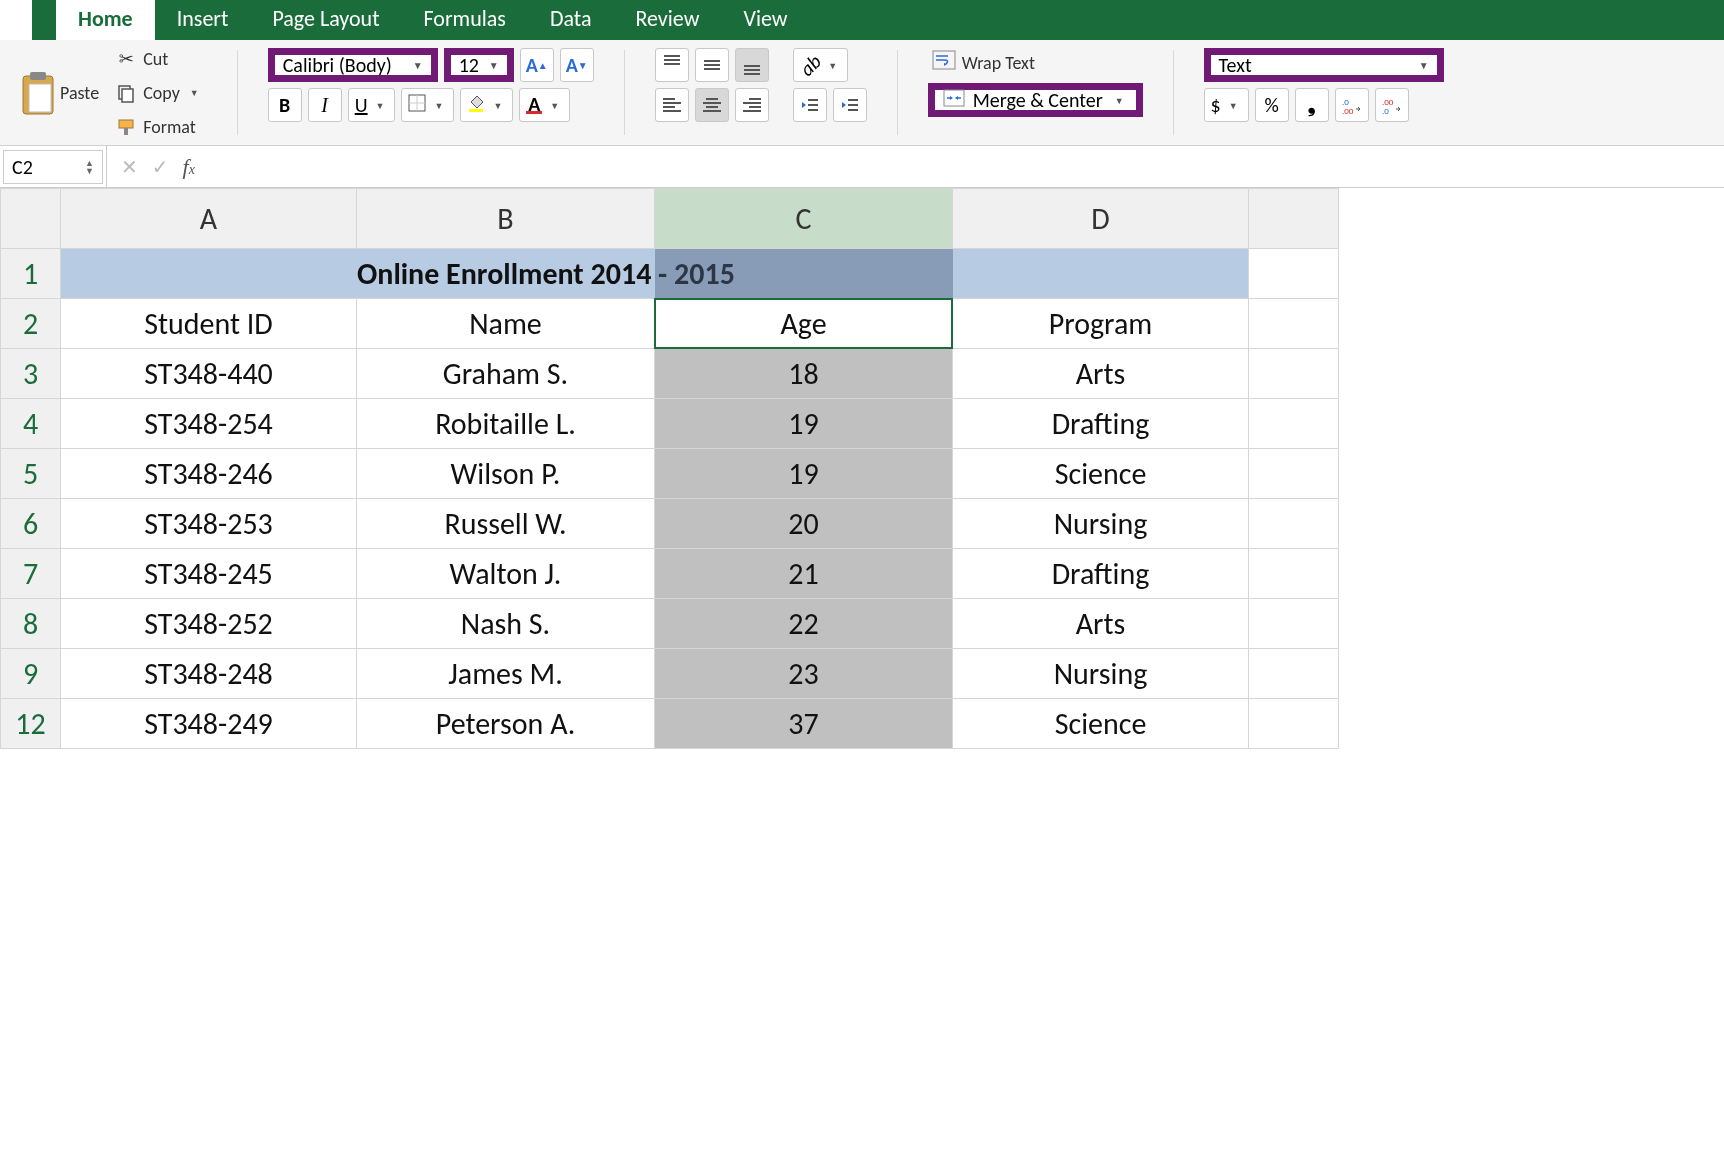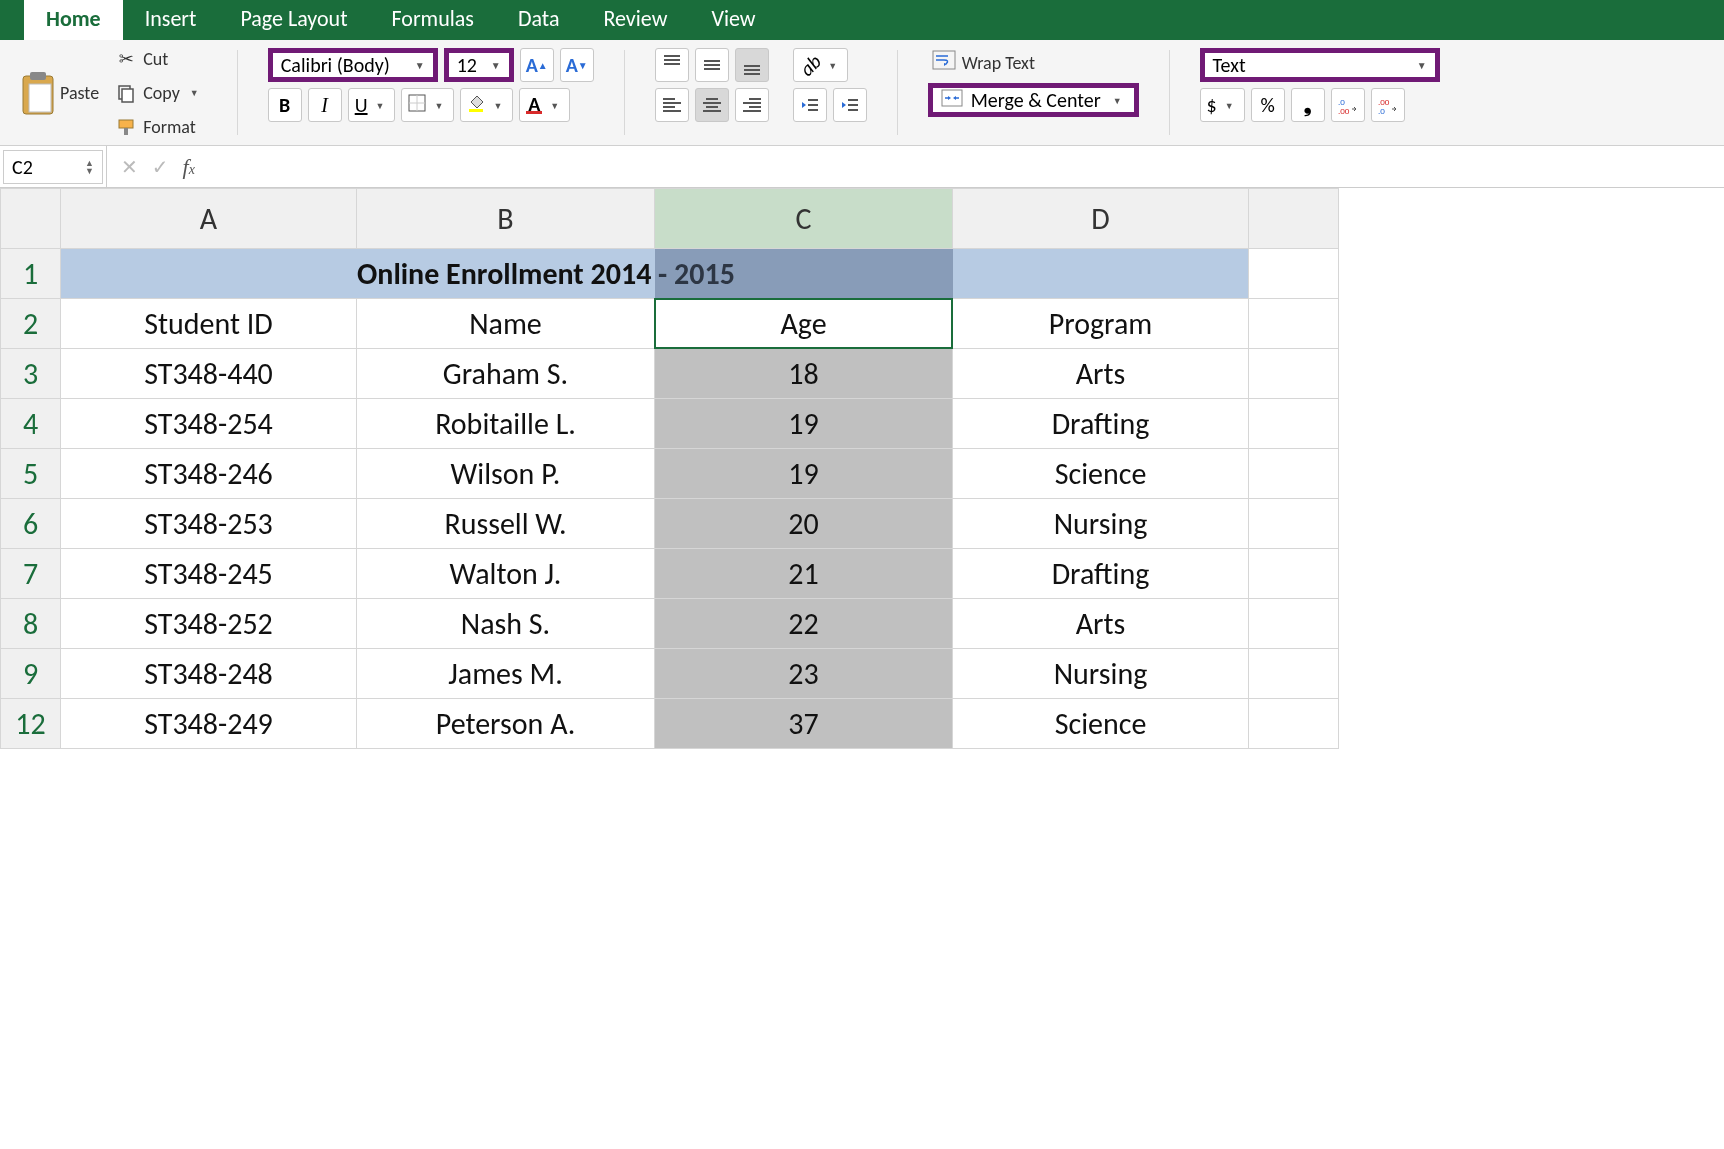--- a/index.html
+++ b/index.html
@@ -1,36 +1,36 @@
 <!DOCTYPE html>
 <html><head>
 <meta charset="utf-8">
 <style>
 * { box-sizing: border-box; margin: 0; padding: 0; }
 body { font-family: Calibri, Arial, sans-serif; background: #fff; overflow: hidden; width: 1724px; }
 
 
-.ribbon-tabs { background: #1a6d3b; display: flex; height: 40px; align-items: flex-end; padding-left: 24px; }
+.ribbon-tabs { background: #1a6d3b; display: flex; height: 40px; align-items: flex-end; padding-left: 24px; margin-left: 32px; }
 .ribbon-tab { color: #fff; padding: 8px 22px; font-size: 22px; cursor: pointer; }
 .ribbon-tab.active { background: #fff; color: #1a6d3b; font-weight: bold; border-radius: 4px 4px 0 0; }
 
 
 .ribbon { background: #f5f5f5; border-bottom: 1px solid #d0d0d0; display: flex; padding: 8px 18px; gap: 30px; height: 106px; }
 .ribbon-group { display: flex; flex-direction: column; gap: 6px; }
 .ribbon-row { display: flex; align-items: center; gap: 6px; }
 .divider { width: 1px; background: #d8d8d8; align-self: stretch; margin: 2px 0; }
 
 .paste-area { display: flex; align-items: center; gap: 2px; }
 .clipboard-icon { width: 40px; height: 48px; display:flex; align-items:center; justify-content:center; }
 .small-label { font-size: 18px; color: #333; }
 
 .mini-btn { display: flex; align-items: center; gap: 6px; font-size: 18px; color: #333; padding: 2px 4px; cursor: pointer; }
 .mini-btn .ico { width: 22px; height: 22px; display:flex;align-items:center;justify-content:center; }
 
-.control { background: #fff; border: 5px solid #701a75; height: 34px; display: flex; align-items: center; padding: 0 8px; font-size: 20px; }
+.control { background: #fff; border: 7px solid #701a75; height: 34px; display: flex; align-items: center; padding: 0 8px; font-size: 20px; }
 .dropdown-arrow { font-size: 10px; color: #555; padding-left: 6px; }
 .tiny-arrow { font-size: 9px; color:#555; padding: 0 4px;}
 
 .toolbar-btn { width: 34px; height: 34px; border: 1px solid #c8c8c8; background: #fff; display: flex; align-items: center; justify-content: center; font-size: 20px; cursor: pointer; border-radius: 3px;}
 .toolbar-btn.combo { width: auto; padding: 0 6px; gap: 4px;}
 .toolbar-btn.active { background: #d8d8d8; }
 
 .align-icon span{display:block;width:18px;height:2px;background:#555;margin:2px 0;}
 .align-left span:nth-child(odd){width:12px}
 .align-center span:nth-child(odd){width:12px;margin-left:3px}

